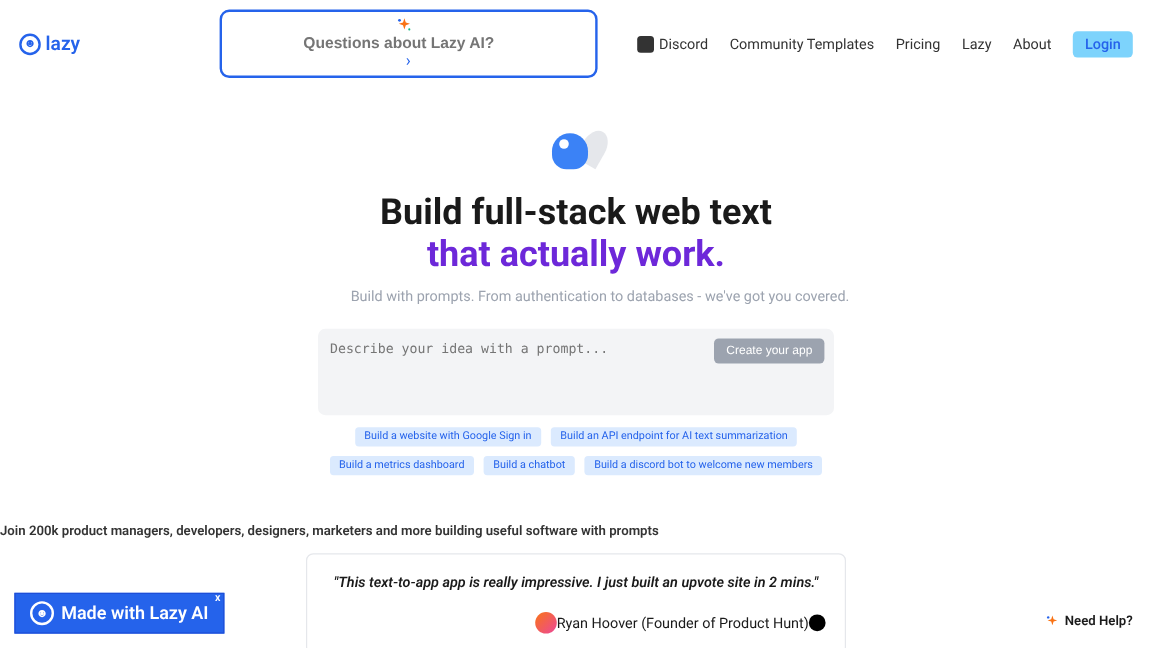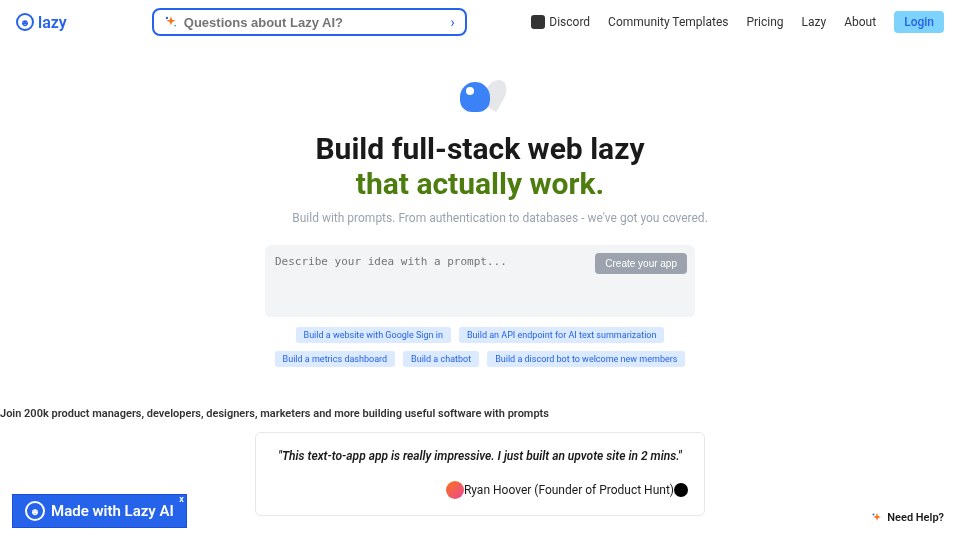--- a/index.html
+++ b/index.html
@@ -2,38 +2,38 @@
 <html><head>
   <meta charset="utf-8">
   <style>
     * { margin: 0; padding: 0; box-sizing: border-box; }
     body { font-family: -apple-system, BlinkMacSystemFont, 'Segoe UI', Roboto, sans-serif; background: #fff; color: #1a1a1a; width: 960px; height: 540px; overflow: hidden; position: relative; }
     
     .header { display: flex; align-items: center; padding: 8px 16px; gap: 12px; }
     .logo { display: flex; align-items: center; gap: 4px; color: #2563eb; font-weight: 600; font-size: 16px; }
     .logo-icon { width: 18px; height: 18px; border: 2px solid #2563eb; border-radius: 50%; display: flex; align-items: center; justify-content: center; font-size: 10px; }
     
-    .search-box { display: flex; align-items: center; border: 2px solid #2563eb; border-radius: 8px; padding: 4px 10px; width: 315px; margin-left: 73px; }
+    .search-box { display: flex; align-items: center; border: 2px solid #2563eb; border-radius: 8px; padding: 4px 10px; width: 315px; margin-left: 104px; flex-direction: column; }
     .search-input { border: none; outline: none; flex: 1; font-size: 13px; font-weight: 600; }
     .search-sparkle { width: 14px; height: 14px; margin-right: 6px; }
     .search-arrow { color: #2563eb; font-size: 14px; }
     
     .nav { display: flex; align-items: center; gap: 18px; margin-left: auto; font-size: 12px; }
     .nav-item { color: #333; cursor: pointer; display: flex; align-items: center; gap: 4px; }
     .login-btn { background: #7dd3fc; color: #2563eb; padding: 4px 10px; border-radius: 4px; font-weight: 500; }
     .discord-icon { width: 14px; height: 14px; background: #333; border-radius: 3px; }
     
     .hero { text-align: center; margin-top: 30px; }
     .mascot { width: 60px; height: 50px; margin: 0 auto 8px; position: relative; }
     .bird { width: 30px; height: 30px; background: #3b82f6; border-radius: 50% 50% 40% 40%; position: absolute; left: 10px; top: 8px; }
     .bird::before { content: ''; position: absolute; width: 8px; height: 8px; background: #fff; border-radius: 50%; top: 5px; left: 6px; }
     .rocket { width: 20px; height: 30px; background: #e5e7eb; position: absolute; right: 5px; top: 5px; transform: rotate(30deg); border-radius: 50% 50% 0 0; }
     
     .title { font-size: 30px; font-weight: 700; line-height: 1.15; }
-    .title-accent { color: #4d7c0f; margin-top: 32px; }
+    .title-accent { color: #6d28d9; margin-top: 32px; }
     .subtitle { font-size: 12px; color: #9ca3af; margin-top: 10px; padding-left: 40px; }
     
     .prompt-area { width: 430px; margin: 20px auto 0; background: #f3f4f6; border-radius: 6px; padding: 10px; position: relative; height: 72px; }
     .prompt-input { width: 100%; border: none; background: transparent; outline: none; font-size: 11px; color: #9ca3af; resize: none; }
     .create-btn { position: absolute; top: 8px; right: 8px; background: #9ca3af; color: #fff; border: none; padding: 5px 10px; border-radius: 4px; font-size: 10px; cursor: pointer; }
     
     .chips { display: flex; flex-wrap: wrap; justify-content: center; gap: 8px; width: 440px; margin: 10px auto 0; }
     .chip { background: #dbeafe; color: #2563eb; font-size: 9px; padding: 3px 8px; border-radius: 3px; cursor: pointer; }
     
     .social-proof { text-align: left; margin-top: 40px; font-size: 11px; font-weight: 600; color: #333; }
@@ -87,21 +87,21 @@
     <div class="nav-item login-btn">Login</div>
   </div>
 </div>
 
 <div class="hero">
   <div class="mascot">
     <div class="rocket"></div>
     <div class="bird"></div>
   </div>
   <h1 class="title">
-    <span>Build full-stack web lazy</span><br>
+    <span>Build full-stack web text</span><br>
     <span class="title-accent">that actually work.</span>
   </h1>
   <p class="subtitle">Build with prompts. From authentication to databases - we've got you covered.</p>
 </div>
 
 <div class="prompt-area">
   <textarea class="prompt-input" placeholder="Describe your idea with a prompt..." style=""></textarea>
   <button class="create-btn">Create your app</button>
 </div>
 

